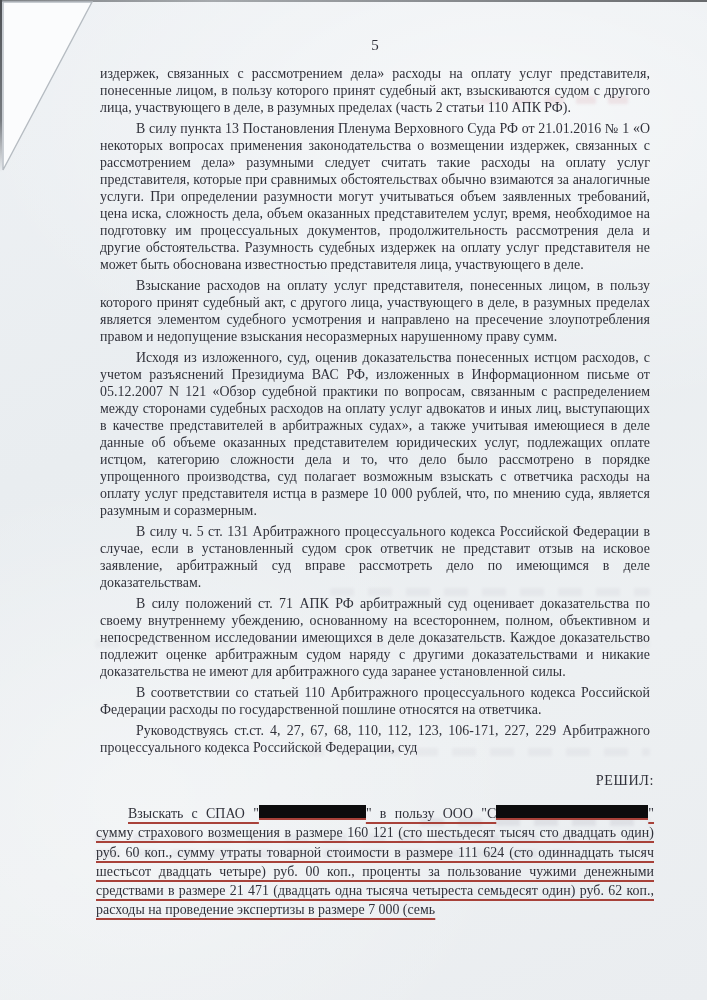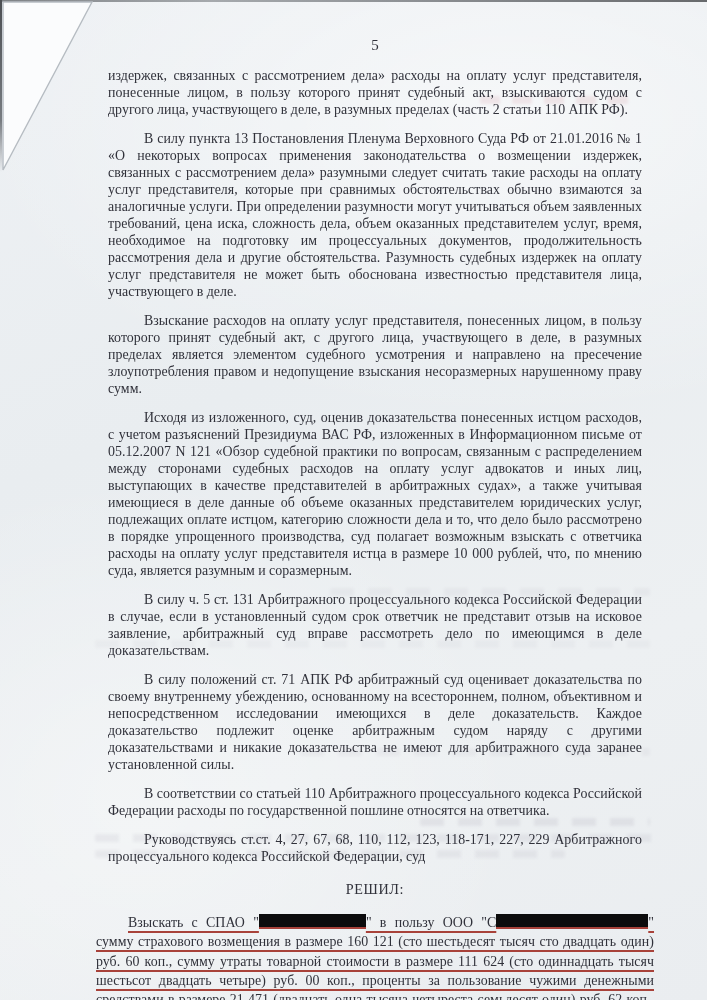--- a/index.html
+++ b/index.html
@@ -13,24 +13,24 @@
     font-family:"Liberation Serif","DejaVu Serif",serif;
     color:#30313a;
   }
   .top-edge{position:absolute;left:0;top:0;width:707px;height:2px;
     background:linear-gradient(90deg,#595d61 0%,#8d9195 30%,#6f7377 55%,#3a3c3f 100%);opacity:.75;}
   .left-edge{position:absolute;left:0;top:0;width:2px;height:172px;
     background:linear-gradient(#4c4f53,#777c81 70%,rgba(150,155,160,0));}
   .corner-fold{position:absolute;left:0;top:0;}
   .content{position:absolute;left:96px;top:36px;width:558px;}
   .page-number{text-align:center;font-size:15px;line-height:19px;margin-bottom:10px;}
-  .body-text p{margin:12px;font-size:13.9px;line-height:17px;text-align:justify;
+  .body-text p{margin:4px;font-size:13.9px;line-height:17px;text-align:justify;
     text-indent:36px;letter-spacing:.05px;word-spacing:-.2px;}
   .body-text p.no-indent{text-indent:0;}
-  .resolution-heading{text-align:center;font-size:14.2px;letter-spacing:.6px;
+  .resolution-heading{text-align:right;font-size:14.2px;letter-spacing:.6px;
     margin:16px 0 15px 0;}
   p.resolution{margin:0;font-size:13.9px;line-height:19.3px;text-align:justify;
     text-indent:32px;letter-spacing:.05px;word-spacing:-.2px;
     text-decoration:underline;text-decoration-color:#a8423a;
     text-decoration-thickness:2px;text-underline-offset:4px;}
   .redact{display:inline-block;height:13px;background:#0c0c0d;vertical-align:-2px;
     border-bottom:2px solid #a8423a;}
   .redact.r1{width:107px;}
   .redact.r2{width:152px;}
   .ghost{position:absolute;pointer-events:none;height:8px;border-radius:2px;
@@ -69,21 +69,21 @@
     <div class="page-number">5</div>
 
     <div class="body-text">
       <p class="no-indent">издержек, связанных с рассмотрением дела» расходы на оплату услуг представителя, понесенные лицом, в пользу которого принят судебный акт, взыскиваются судом с другого лица, участвующего в деле, в разумных пределах (часть 2 статьи 110 АПК РФ).</p>
       <p>В силу пункта 13 Постановления Пленума Верховного Суда РФ от 21.01.2016 № 1 «О некоторых вопросах применения законодательства о возмещении издержек, связанных с рассмотрением дела» разумными следует считать такие расходы на оплату услуг представителя, которые при сравнимых обстоятельствах обычно взимаются за аналогичные услуги. При определении разумности могут учитываться объем заявленных требований, цена иска, сложность дела, объем оказанных представителем услуг, время, необходимое на подготовку им процессуальных документов, продолжительность рассмотрения дела и другие обстоятельства. Разумность судебных издержек на оплату услуг представителя не может быть обоснована известностью представителя лица, участвующего в деле.</p>
       <p>Взыскание расходов на оплату услуг представителя, понесенных лицом, в пользу которого принят судебный акт, с другого лица, участвующего в деле, в разумных пределах является элементом судебного усмотрения и направлено на пресечение злоупотребления правом и недопущение взыскания несоразмерных нарушенному праву сумм.</p>
       <p>Исходя из изложенного, суд, оценив доказательства понесенных истцом расходов, с учетом разъяснений Президиума ВАС РФ, изложенных в Информационном письме от 05.12.2007 N 121 «Обзор судебной практики по вопросам, связанным с распределением между сторонами судебных расходов на оплату услуг адвокатов и иных лиц, выступающих в качестве представителей в арбитражных судах», а также учитывая имеющиеся в деле данные об объеме оказанных представителем юридических услуг, подлежащих оплате истцом, категорию сложности дела и то, что дело было рассмотрено в порядке упрощенного производства, суд полагает возможным взыскать с ответчика расходы на оплату услуг представителя истца в размере 10&nbsp;000 рублей, что, по мнению суда, является разумным и соразмерным.</p>
       <p>В силу ч. 5 ст. 131 Арбитражного процессуального кодекса Российской Федерации в случае, если в установленный судом срок ответчик не представит отзыв на исковое заявление, арбитражный суд вправе рассмотреть дело по имеющимся в деле доказательствам.</p>
       <p>В силу положений ст. 71 АПК РФ арбитражный суд оценивает доказательства по своему внутреннему убеждению, основанному на всестороннем, полном, объективном и непосредственном исследовании имеющихся в деле доказательств. Каждое доказательство подлежит оценке арбитражным судом наряду с другими доказательствами и никакие доказательства не имеют для арбитражного суда заранее установленной силы.</p>
       <p>В соответствии со статьей 110 Арбитражного процессуального кодекса Российской Федерации расходы по государственной пошлине относятся на ответчика.</p>
-      <p>Руководствуясь ст.ст. 4, 27, 67, 68, 110, 112, 123, 118-171, 227, 229 Арбитражного процессуального кодекса Российской Федерации, суд</p>
+      <p>Руководствуясь ст.ст. 4, 27, 67, 68, 110, 112, 123, 106-171, 227, 229 Арбитражного процессуального кодекса Российской Федерации, суд</p>
 
       <div class="resolution-heading">РЕШИЛ:</div>
 
       <p class="resolution"><span>Взыскать с СПАО "</span><span class="redact r1"></span><span>" в пользу ООО "С</span><span class="redact r2"></span><span>"</span>
         <span>сумму страхового возмещения в размере 160&nbsp;121 (сто шестьдесят тысяч сто двадцать один) руб. 60 коп., сумму утраты товарной стоимости в размере 111&nbsp;624 (сто одиннадцать тысяч шестьсот двадцать четыре) руб. 00 коп., проценты за пользование чужими денежными средствами в размере 21&nbsp;471 (двадцать одна тысяча четыреста семьдесят один) руб. 62 коп., расходы на проведение экспертизы в размере 7&nbsp;000 (семь</span>
       </p>
     </div>
   </div>
 
 </div>

